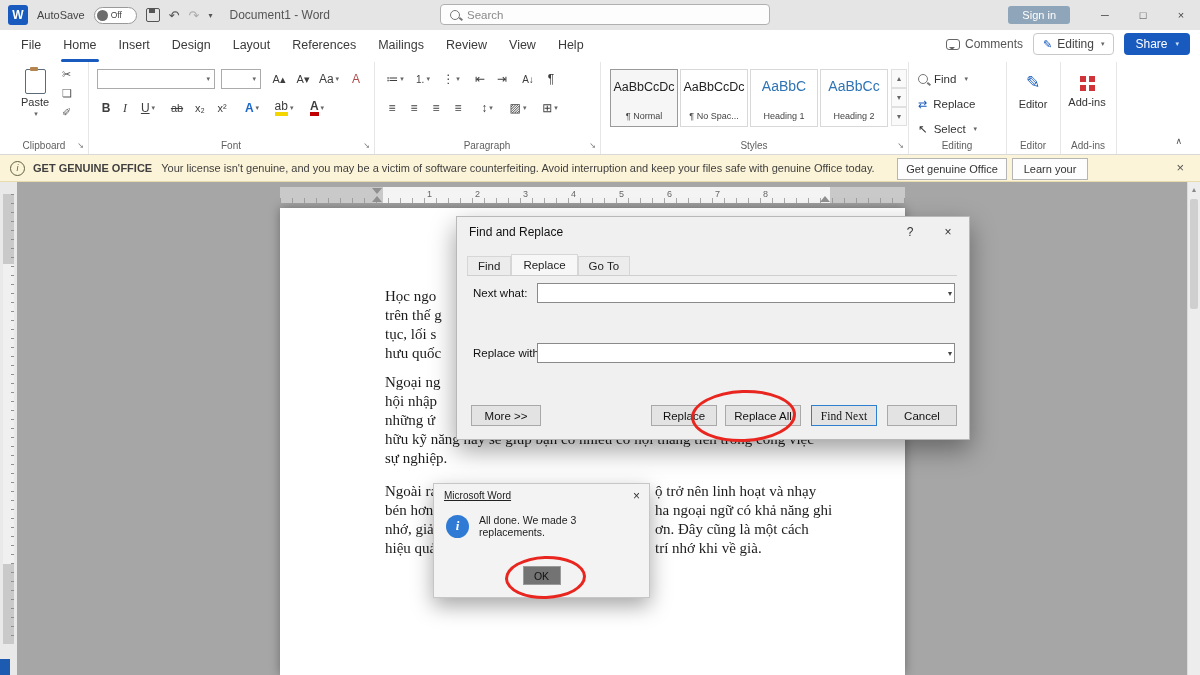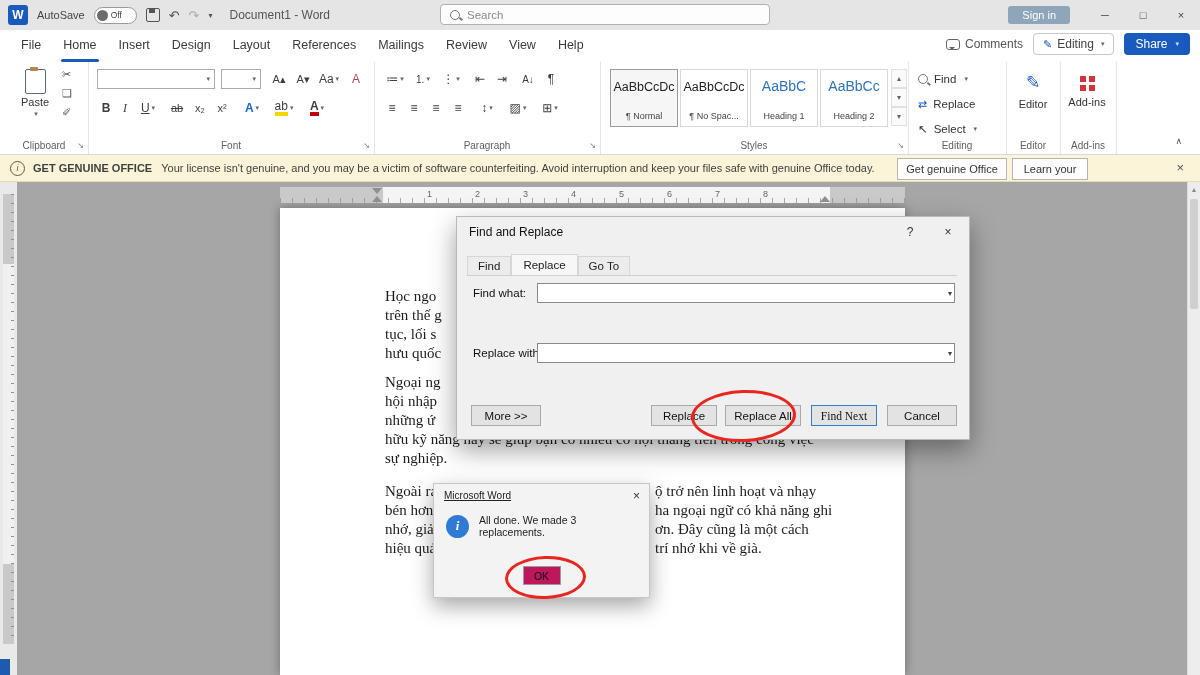--- a/index.html
+++ b/index.html
@@ -108,21 +108,21 @@
   .dlg-combo .dd{position:absolute;right:2px;top:0;bottom:0;display:flex;align-items:center;font-size:8px;color:#444;}
   .dlg-btn{position:absolute;top:188px;height:21px;background:#e3e3e3;border:1px solid #a9a9a9;font-size:11.5px;display:flex;align-items:center;justify-content:center;color:#111;box-sizing:border-box;}
   .dlg-btn.default{border:1px solid #2f7fd0;}
   
   .msgbox{position:absolute;left:433px;top:301px;width:217px;height:115px;background:#f3f3f3;border:1px solid #c6c6c6;box-shadow:0 8px 20px rgba(0,0,0,.35);z-index:6;box-sizing:border-box;}
   .msg-title{position:absolute;left:10px;top:6px;font-size:10px;color:#222;text-decoration:underline;}
   .msg-close{position:absolute;right:9px;top:5px;font-size:12px;color:#333;}
   .msg-body{position:absolute;top:30px;left:12px;right:8px;display:flex;align-items:center;gap:10px;}
   .msg-icon{width:23px;height:23px;border-radius:50%;background:#2e7ad4;color:#fff;font:italic bold 13px "Liberation Serif",serif;display:flex;align-items:center;justify-content:center;flex:none;}
   .msg-text{font-size:10.5px;color:#222;}
-  .ok-btn{position:absolute;left:50%;transform:translateX(-50%);bottom:12px;width:38px;height:19px;background:#be185d;border:1px solid #9a9a9a;font-size:10.5px;display:flex;align-items:center;justify-content:center;color:#111;box-sizing:border-box;}
+  .ok-btn{position:absolute;left:50%;transform:translateX(-50%);bottom:12px;width:38px;height:19px;background:#737373;border:1px solid #9a9a9a;font-size:10.5px;display:flex;align-items:center;justify-content:center;color:#111;box-sizing:border-box;}
   
   .ellipse{position:absolute;border:3.5px solid #e8261f;border-radius:50%;z-index:9;}
 </style>
 </head>
 <body>
 
 <div id="app">
 
   <div class="titlebar">
     <div class="tb-left">
@@ -389,21 +389,21 @@
     <div class="dialog">
       <div class="dlg-title">Find and Replace</div>
       <span class="dlg-sys" style="right:44px;">?</span>
       <span class="dlg-sys" style="right:6px;">×</span>
       <div class="dlg-tabs">
         <span class="dlg-tab">Find</span>
         <span class="dlg-tab active">Replace</span>
         <span class="dlg-tab">Go To</span>
       </div>
       <div class="dlg-sep"></div>
-      <span class="dlg-label" style="top:70px;">Find what:</span>
+      <span class="dlg-label" style="top:70px;">Next what:</span>
       <div class="dlg-combo" style="top:66px;">
         <span></span>
         <span class="dd">▾</span>
       </div>
       <span class="dlg-label" style="top:130px;">Replace with:</span>
       <div class="dlg-combo" style="top:126px;">
         <span></span>
         <span class="dd">▾</span>
       </div>
       <div class="dlg-btn" style="left:14px;width:70px;">More &gt;&gt;</div>

